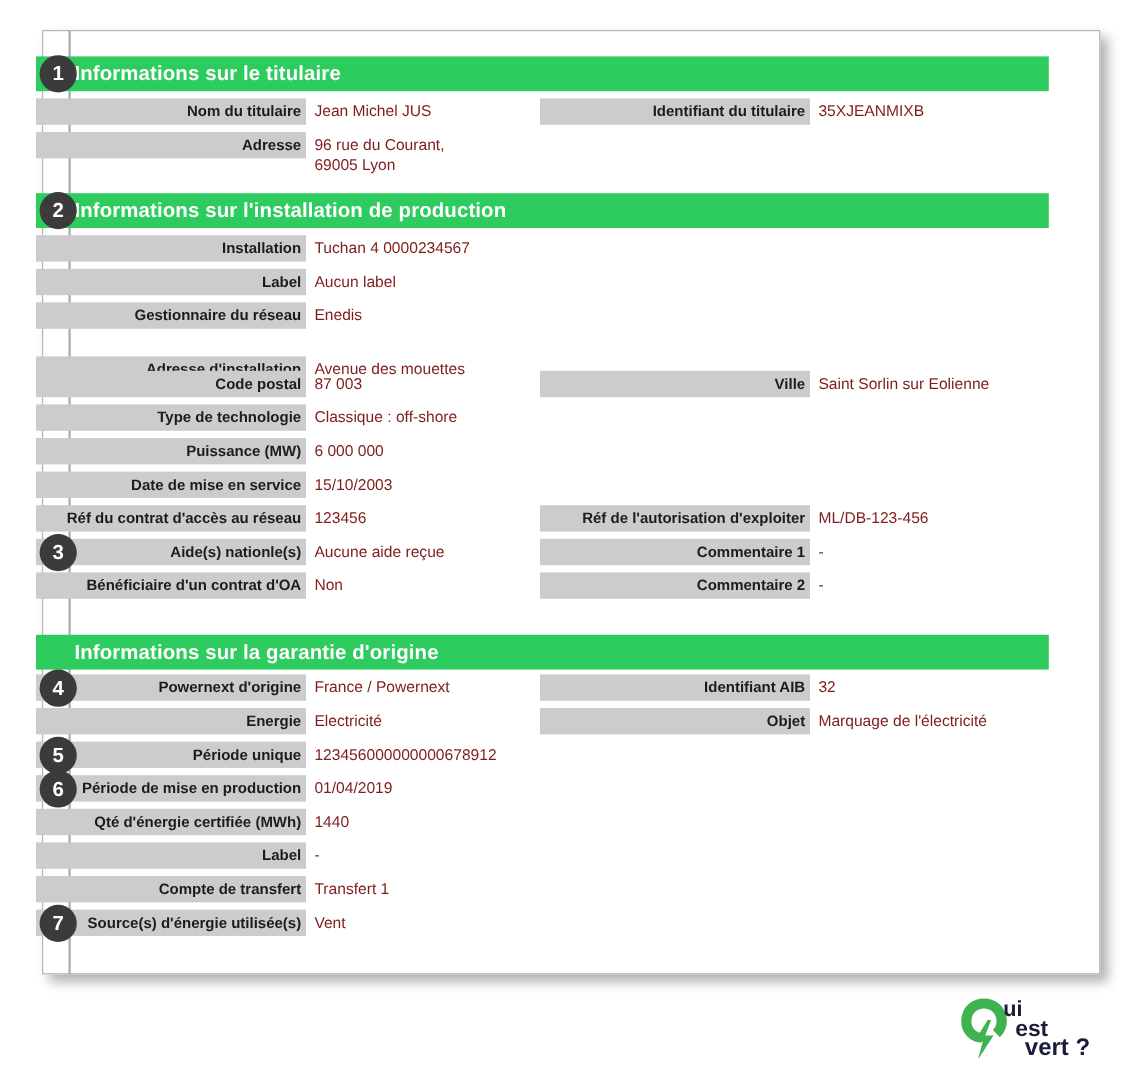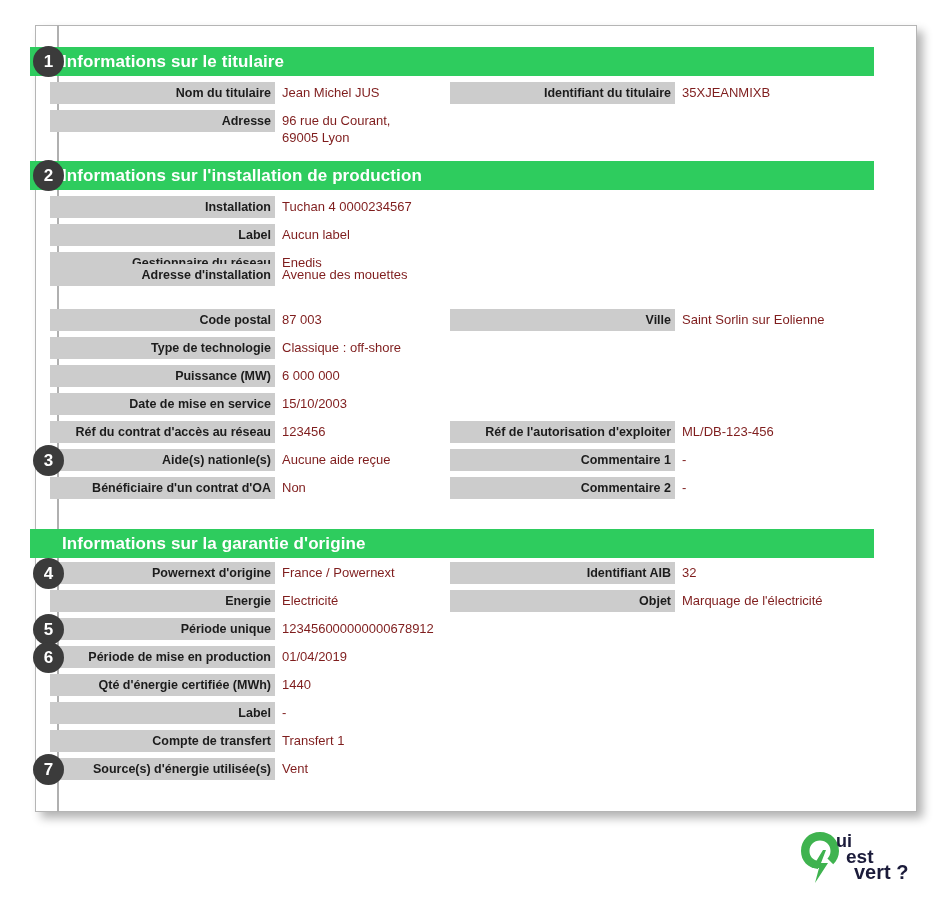--- a/index.html
+++ b/index.html
@@ -63,21 +63,21 @@
     box-sizing: border-box;
     letter-spacing: 0.1px;
     white-space: nowrap;
   }
 
   
   .row {
     position: absolute;
     height: 22px;
   }
-  .row.left  { left: 30px;  width: 420px; margin-left: 20px; }
+  .row.left  { left: 30px;  width: 420px; }
   .row.right { left: 450px; width: 420px; padding-left: 48px; }
 
   .lbl {
     position: absolute;
     left: 0;
     top: 0;
     width: 225px;
     height: 22px;
     background: #cccccc;
     color: #1c1c1c;
@@ -169,21 +169,21 @@
       <div class="val">Tuchan 4 0000234567</div>
     </div>
     <div class="row left" style="top:224px;">
       <div class="lbl">Label</div>
       <div class="val">Aucun label</div>
     </div>
     <div class="row left" style="top:252px;padding-left:12px;">
       <div class="lbl">Gestionnaire du réseau</div>
       <div class="val">Enedis</div>
     </div>
-    <div class="row left" style="top:264px;padding-left:34px;">
+    <div class="row left" style="top:297px;padding-left:34px;">
       <div class="lbl">Adresse d'installation</div>
       <div class="val">Avenue des mouettes</div>
     </div>
     <div class="row left" style="top:309px;">
       <div class="lbl">Code postal</div>
       <div class="val">87 003</div>
     </div>
     <div class="row left" style="top:337px;">
       <div class="lbl">Type de technologie</div>
       <div class="val">Classique : off-shore</div>

